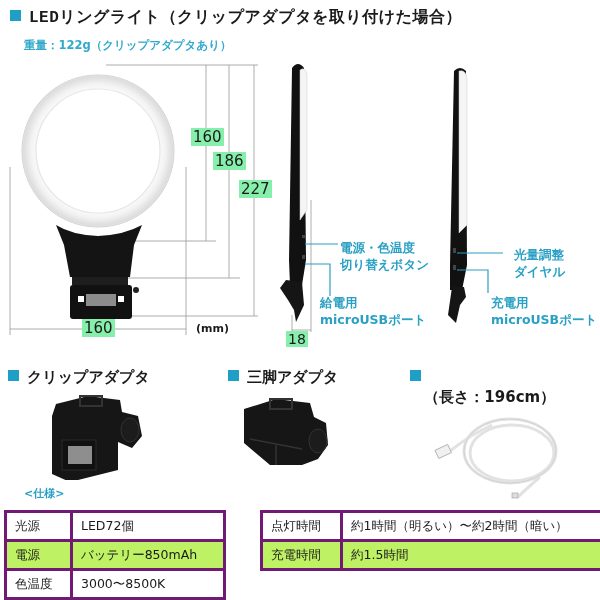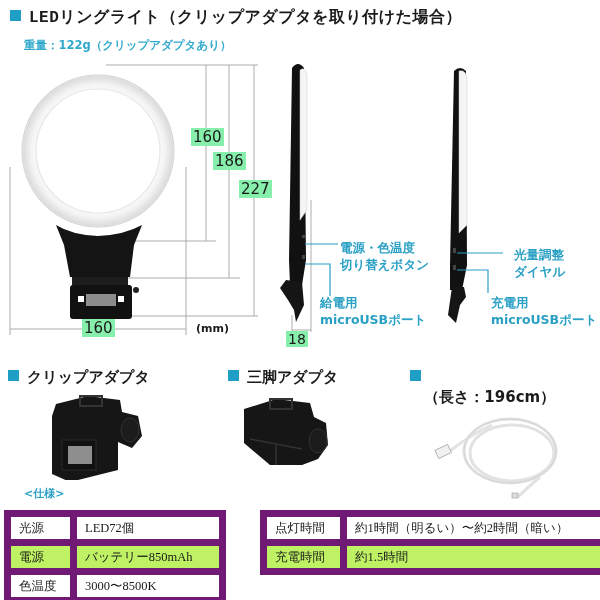--- a/index.html
+++ b/index.html
@@ -14,21 +14,21 @@
 
   .dim-text { font-size: 15px; font-weight: normal; color: #1a1a1a; background: #86efac; padding: 0 2px; }
   .unit-text { font-size: 11px; font-weight: bold; color: #1a1a1a; }
   .callout { font-size: 12.5px; font-weight: bold; color: #2aa0c4; line-height: 17px; white-space: nowrap; }
 
   .sec-title { font-size: 15px; font-weight: bold; white-space: nowrap; }
   .sec-sub { font-size: 15px; font-weight: bold; white-space: nowrap; margin-left: 12px; }
   .spec-label { left: 24px; top: 486px; font-size: 11px; font-weight: bold; color: #2aa0c4; }
 
   table.spec { position: absolute; border-collapse: collapse; font-size: 12.5px; }
-  table.spec td { border: 7px solid #701a75; height: 29px; padding: 0 8px; white-space: nowrap; font-family: Liberation Serif, serif; }
+  table.spec td { border: 3px solid #701a75; height: 29px; padding: 0 8px; white-space: nowrap; }
   table.spec tr.shade td { background: #bef264; }
   table.spec td.k { color: #1a1a1a; }
 </style>
 </head>
 <body>
 
 <div class="abs main-title">
   <span class="sq"></span><span>LEDリングライト（クリップアダプタを取り付けた場合）</span>
 </div>
 <div class="abs weight">重量：122g（クリップアダプタあり）</div>

